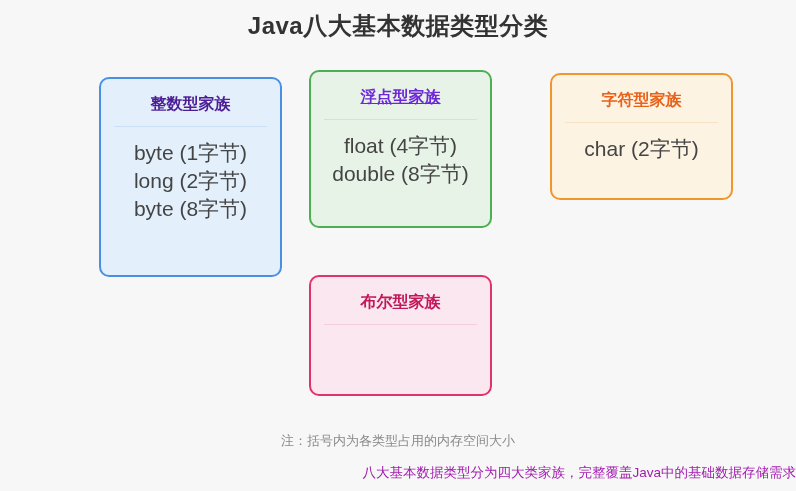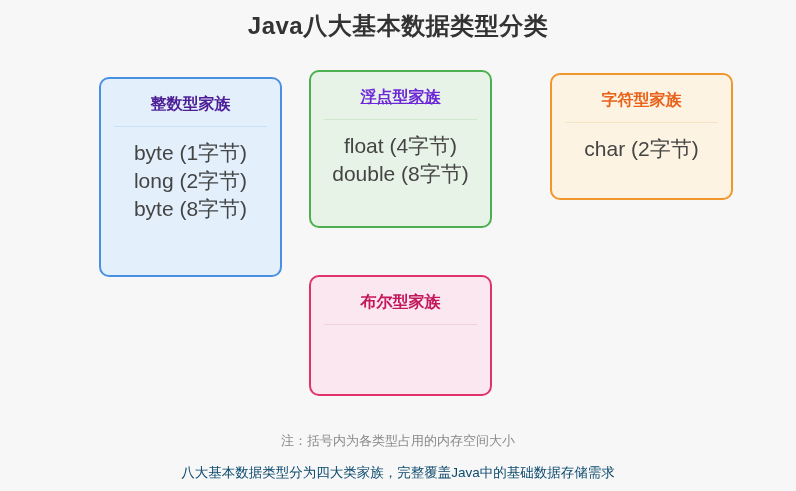--- a/index.html
+++ b/index.html
@@ -113,13 +113,13 @@
   </div>
 </div>
 
 <div class="card" id="card-boolean" style="border-color: rgb(224, 51, 107); background: rgb(250, 231, 239);">
   <div class="card-title" style="color: rgb(194, 24, 91);">布尔型家族</div>
   <div class="card-divider" style="background: rgb(242, 206, 222);"></div>
 </div>
 
 <div class="footer-note" id="footer-note-1" style="color: rgb(138, 138, 138);">注：括号内为各类型占用的内存空间大小</div>
 
-<div class="footer-note" id="footer-note-2" style="color: #0c4a6e;">八大基本数据类型分为四大类家族，完整覆盖Java中的基础数据存储需求</div>
+<div class="footer-note" id="footer-note-2" style="color: #a21caf; text-align: right;">八大基本数据类型分为四大类家族，完整覆盖Java中的基础数据存储需求</div>
 
 </body></html>

